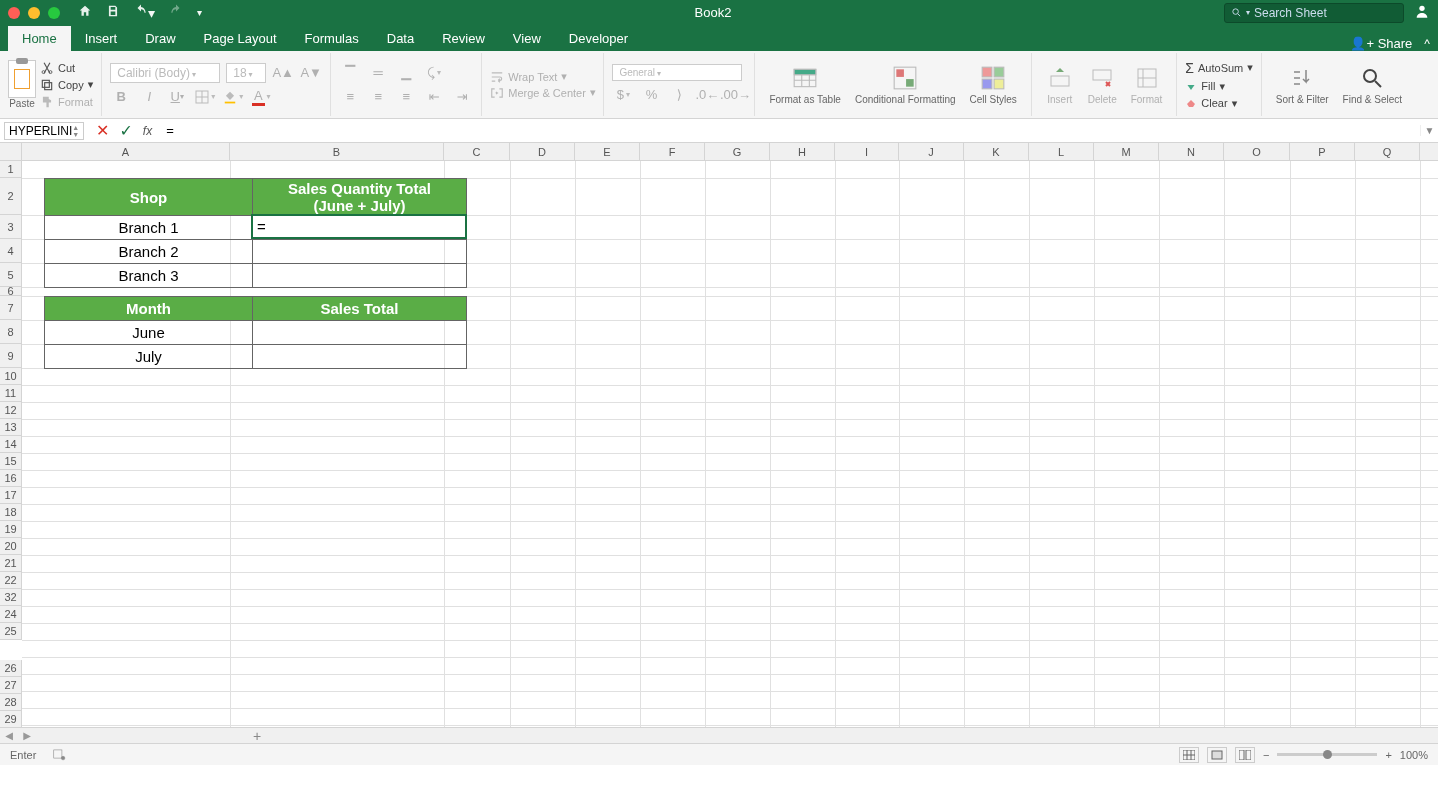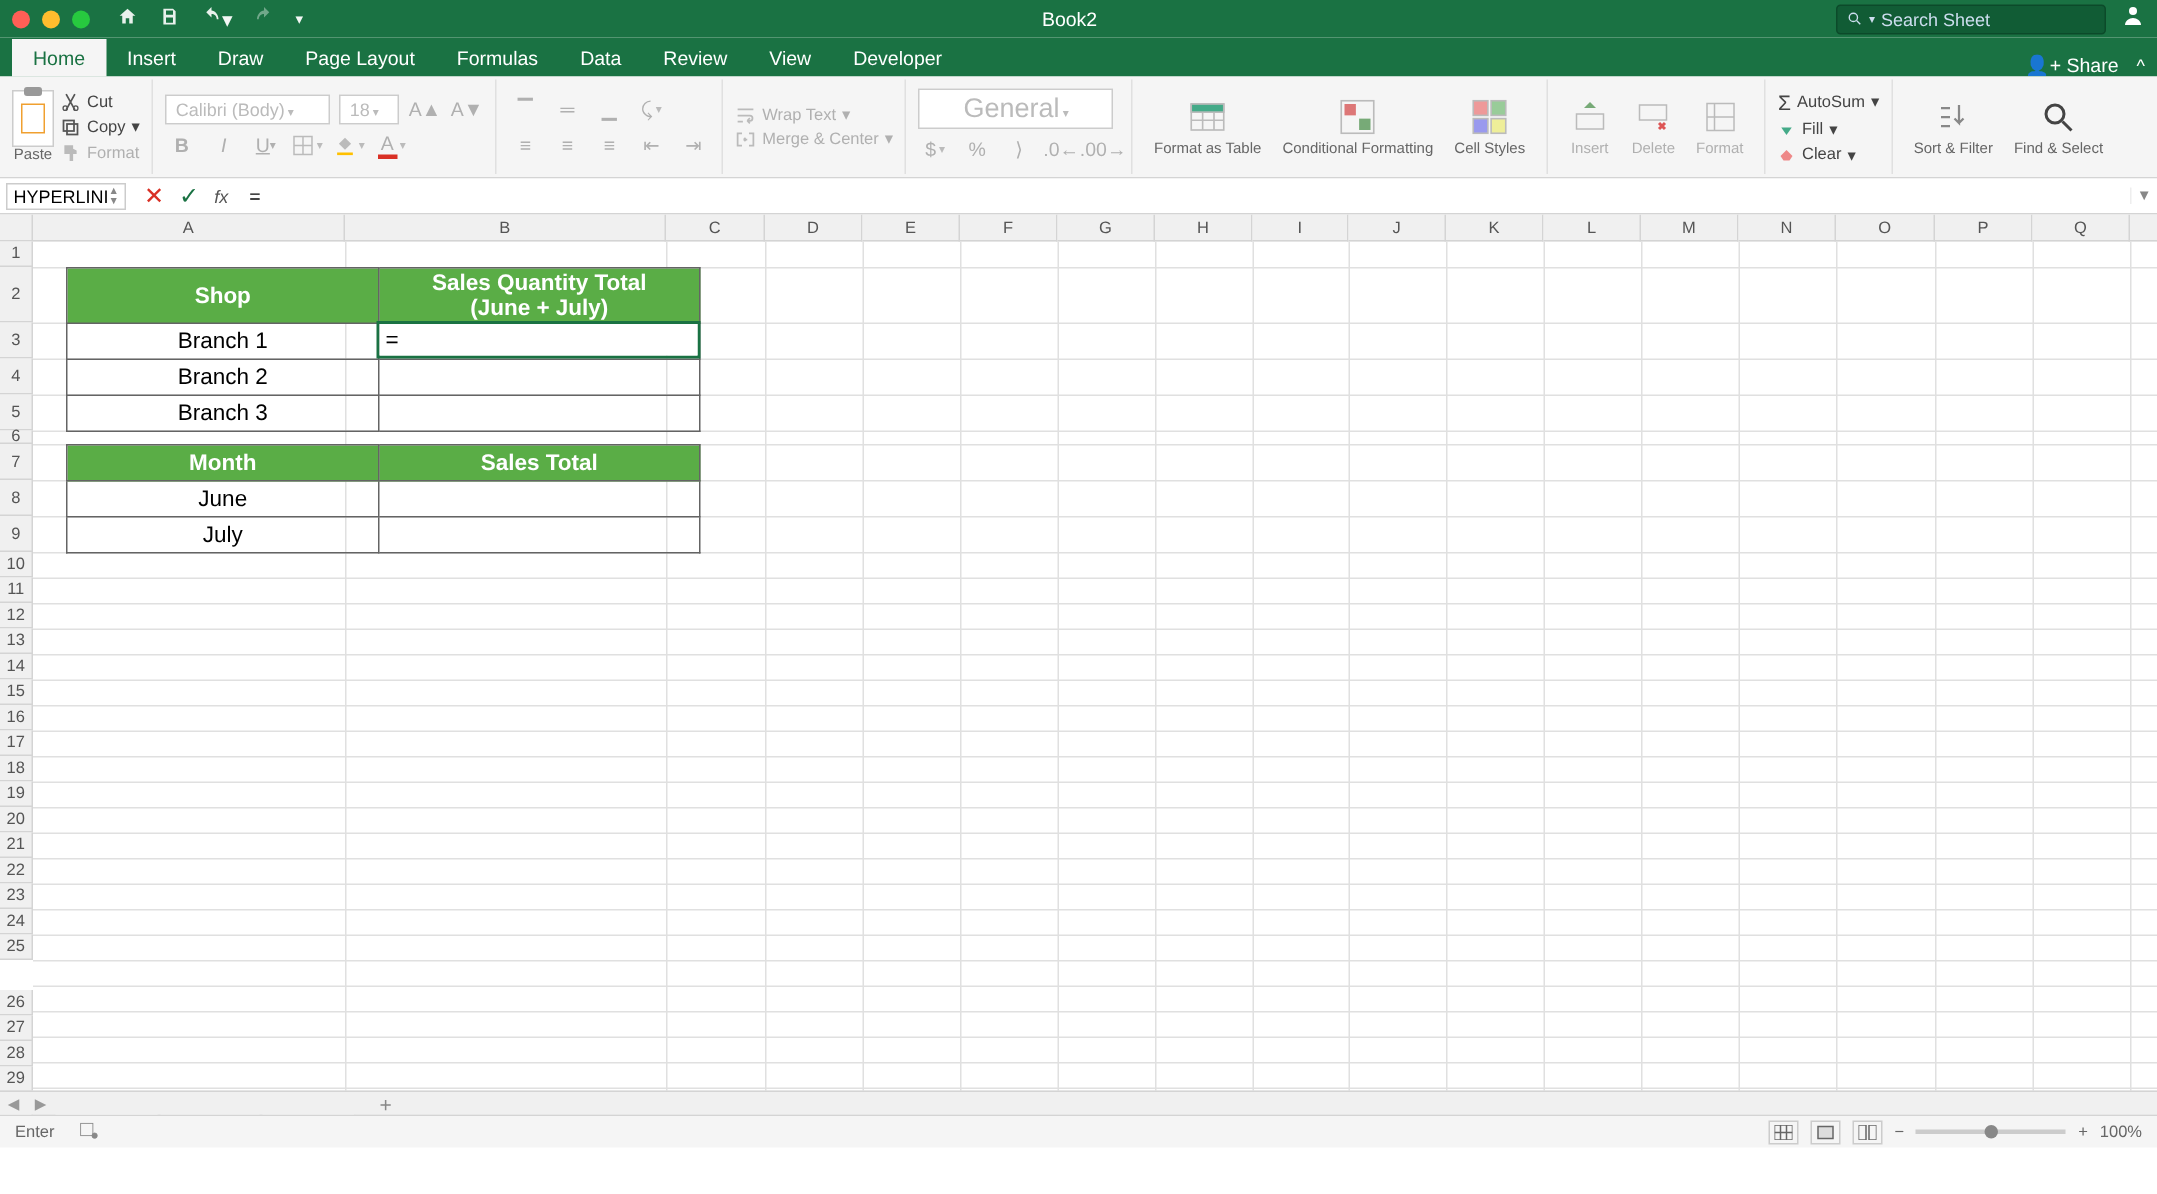--- a/index.html
+++ b/index.html
@@ -30,21 +30,21 @@
 .paste-icon-inner { width: 16px; height: 20px; background: #fff; border: 1px solid #f0a030; }
 .paste-label { font-size: 10px; color: #666; text-align: center; }
 .clip-mini { font-size: 11px; color: #444; display: flex; align-items: center; gap: 4px; cursor: pointer; }
 .clip-mini svg { width: 14px; height: 14px; }
 .font-name, .font-size { background: #fff; border: 1px solid #ccc; font-size: 12px; padding: 2px 18px 2px 6px; color: #bbb; position: relative; }
 .font-name { width: 110px; } .font-size { width: 40px; }
 .tiny-btn { width: 22px; height: 22px; border: 1px solid transparent; display: flex; align-items: center; justify-content: center; font-size: 13px; background: transparent; cursor: pointer; }
 .tiny-dd::after { content: "▾"; font-size: 8px; color: #bbb; margin-left: 2px; }
 .big-btn { display: flex; flex-direction: column; align-items: center; justify-content: center; font-size: 10px; color: #666; padding: 0 6px; cursor: pointer; }
 .big-btn .icon-box { width: 28px; height: 28px; display: flex; align-items: center; justify-content: center; margin-bottom: 2px; }
-.num-fmt { background: #fff; border: 1px solid #ccc; font-size: 18px; padding: 2px 6px; color: #bbb; width: 130px; text-align: center; }
+.num-fmt { background: #fff; border: 1px solid #ccc; font-size: 10px; padding: 2px 6px; color: #bbb; width: 130px; }
 .editing-item { font-size: 11px; color: #444; display: flex; align-items: center; gap: 4px; cursor: pointer; padding: 1px 0; }
 
 .namebar { height: 24px; border-bottom: 1px solid #d4d4d4; display: flex; align-items: center; background: #fff; }
 .name-box { width: 80px; border: 1px solid #ccc; margin: 2px 4px; padding: 1px 4px; font-size: 12px; display: flex; align-items: center; justify-content: space-between; }
 .nb-arrows { display: flex; flex-direction: column; font-size: 7px; line-height: 7px; color: #888; }
 .fx-icons { display: flex; align-items: center; gap: 10px; padding: 0 8px; color: #888; }
 .fx-icons .cancel { color: #d93025; cursor: pointer; }
 .fx-icons .confirm { color: #1a7243; cursor: pointer; }
 .fx-label { font-style: italic; font-size: 12px; color: #555; }
 .formula-input { flex: 1; padding: 2px 6px; font-size: 13px; border: none; outline: none; }
@@ -387,21 +387,21 @@
       <div class="rh" style="height: 17px; line-height: 17px;">13</div>
       <div class="rh" style="height: 17px; line-height: 17px;">14</div>
       <div class="rh" style="height: 17px; line-height: 17px;">15</div>
       <div class="rh" style="height: 17px; line-height: 17px;">16</div>
       <div class="rh" style="height: 17px; line-height: 17px;">17</div>
       <div class="rh" style="height: 17px; line-height: 17px;">18</div>
       <div class="rh" style="height: 17px; line-height: 17px;">19</div>
       <div class="rh" style="height: 17px; line-height: 17px;">20</div>
       <div class="rh" style="height: 17px; line-height: 17px;">21</div>
       <div class="rh" style="height: 17px; line-height: 17px;">22</div>
-      <div class="rh" style="height: 17px; line-height: 17px;">23</div>
+      <div class="rh" style="height: 17px; line-height: 17px;">32</div>
       <div class="rh" style="height: 17px; line-height: 17px;">24</div>
       <div class="rh" style="height: 17px; line-height: 17px;">25</div>
       <div class="rh" style="height: 17px; line-height: 17px; margin-top: 20px;">26</div>
       <div class="rh" style="height: 17px; line-height: 17px;">27</div>
       <div class="rh" style="height: 17px; line-height: 17px;">28</div>
       <div class="rh" style="height: 17px; line-height: 17px;">29</div>
       <div class="rh" style="height: 17px; line-height: 17px;">30</div>
       <div class="rh" style="height: 17px; line-height: 17px;">31</div>
     </div>
   <div class="cells" id="cells" style="width:1416px;height:582px">

